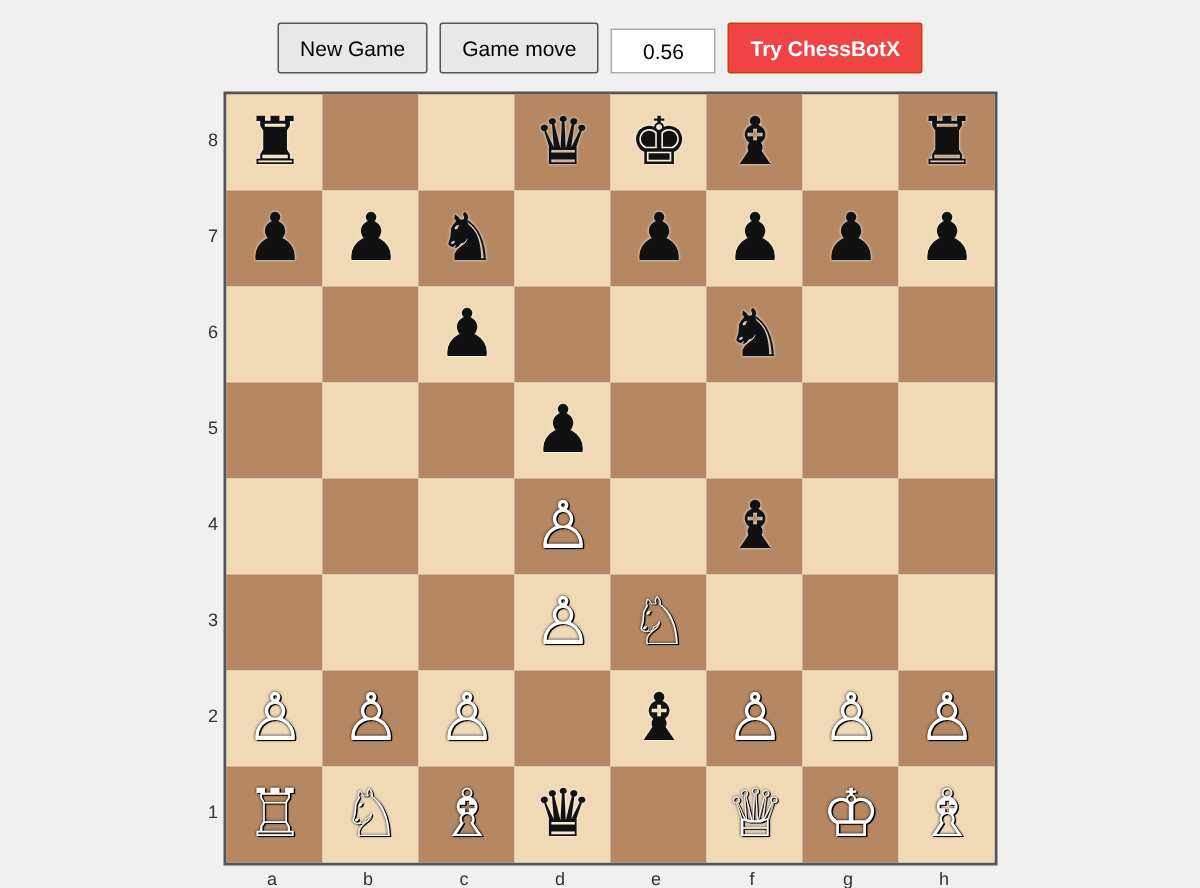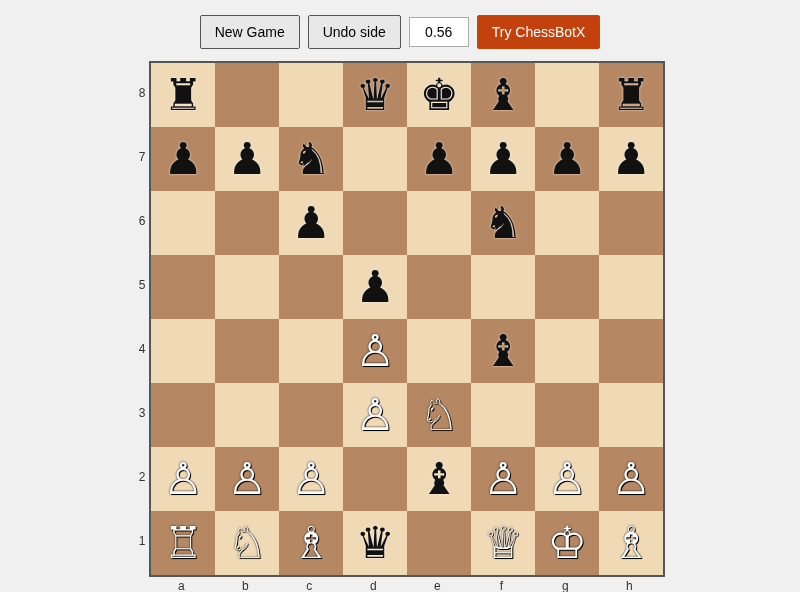--- a/index.html
+++ b/index.html
@@ -6,40 +6,40 @@
     body {
       background: #f0f0f0;
       font-family: Arial, sans-serif;
       display: flex;
       flex-direction: column;
       align-items: center;
       padding: 15px;
     }
     .toolbar {
       display: flex;
-      align-items: center;
+      align-items: flex-end;
       gap: 8px;
       margin-bottom: 12px;
     }
     .btn {
       padding: 8px 14px;
       font-size: 14px;
       cursor: pointer;
       border: 1px solid #555;
       background: #e8e8e8;
       border-radius: 2px;
     }
     .btn-orange {
-      background: #c2410c;
+      background: #ef4444;
       color: white;
       border: 1px solid #cc4400;
-      font-weight: normal;
+      font-weight: bold;
     }
     .score-input {
-      width: 60px;
+      width: 70px;
       text-align: center;
       font-size: 14px;
       padding: 6px 4px;
       border: 1px solid #aaa;
     }
     .board-container {
       display: flex;
       position: relative;
     }
     .rank-labels {
@@ -89,21 +89,21 @@
     .file-label {
       width: 64px;
       text-align: center;
     }
   </style>
 </head>
 <body>
 
 <div class="toolbar">
   <button class="btn">New Game</button>
-  <button class="btn">Undo side</button>
+  <button class="btn">Game move</button>
   <input class="score-input" type="text" value="0.56" style="">
   <button class="btn btn-orange">Try ChessBotX</button>
 </div>
 
 <div class="board-container">
   <div class="rank-labels">
     <div class="rank-label">8</div>
     <div class="rank-label">7</div>
     <div class="rank-label">6</div>
     <div class="rank-label">5</div>

